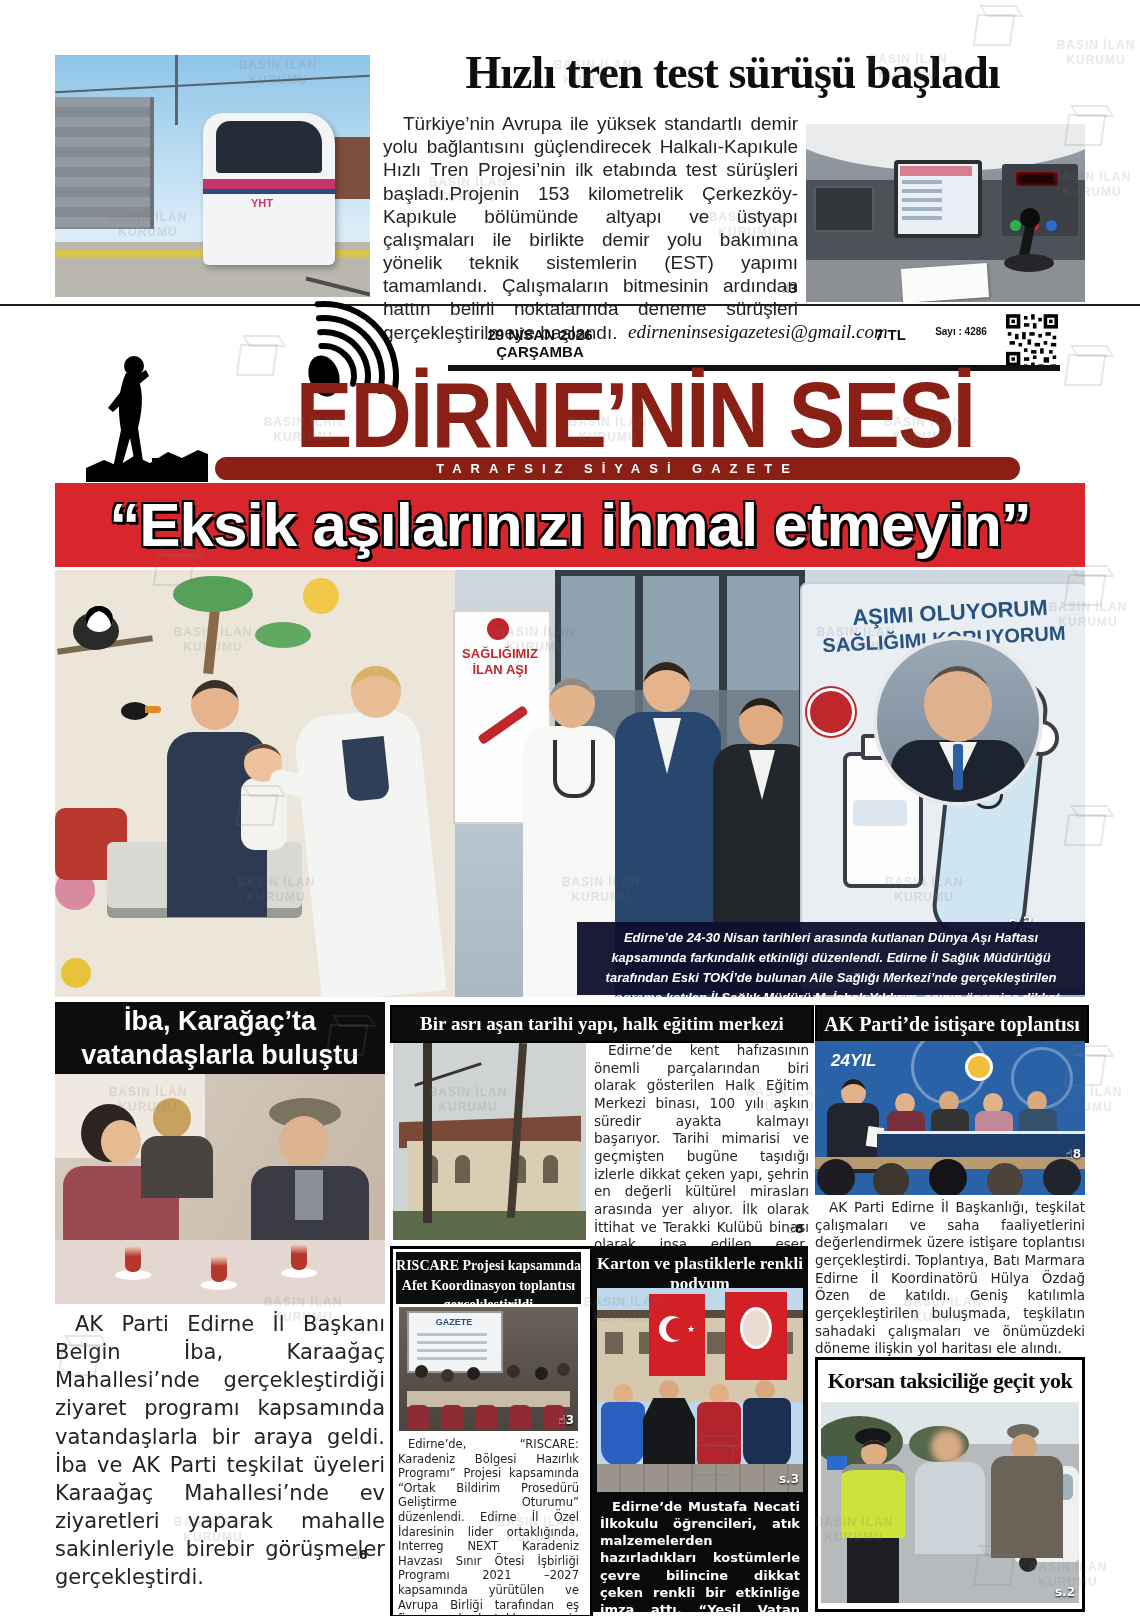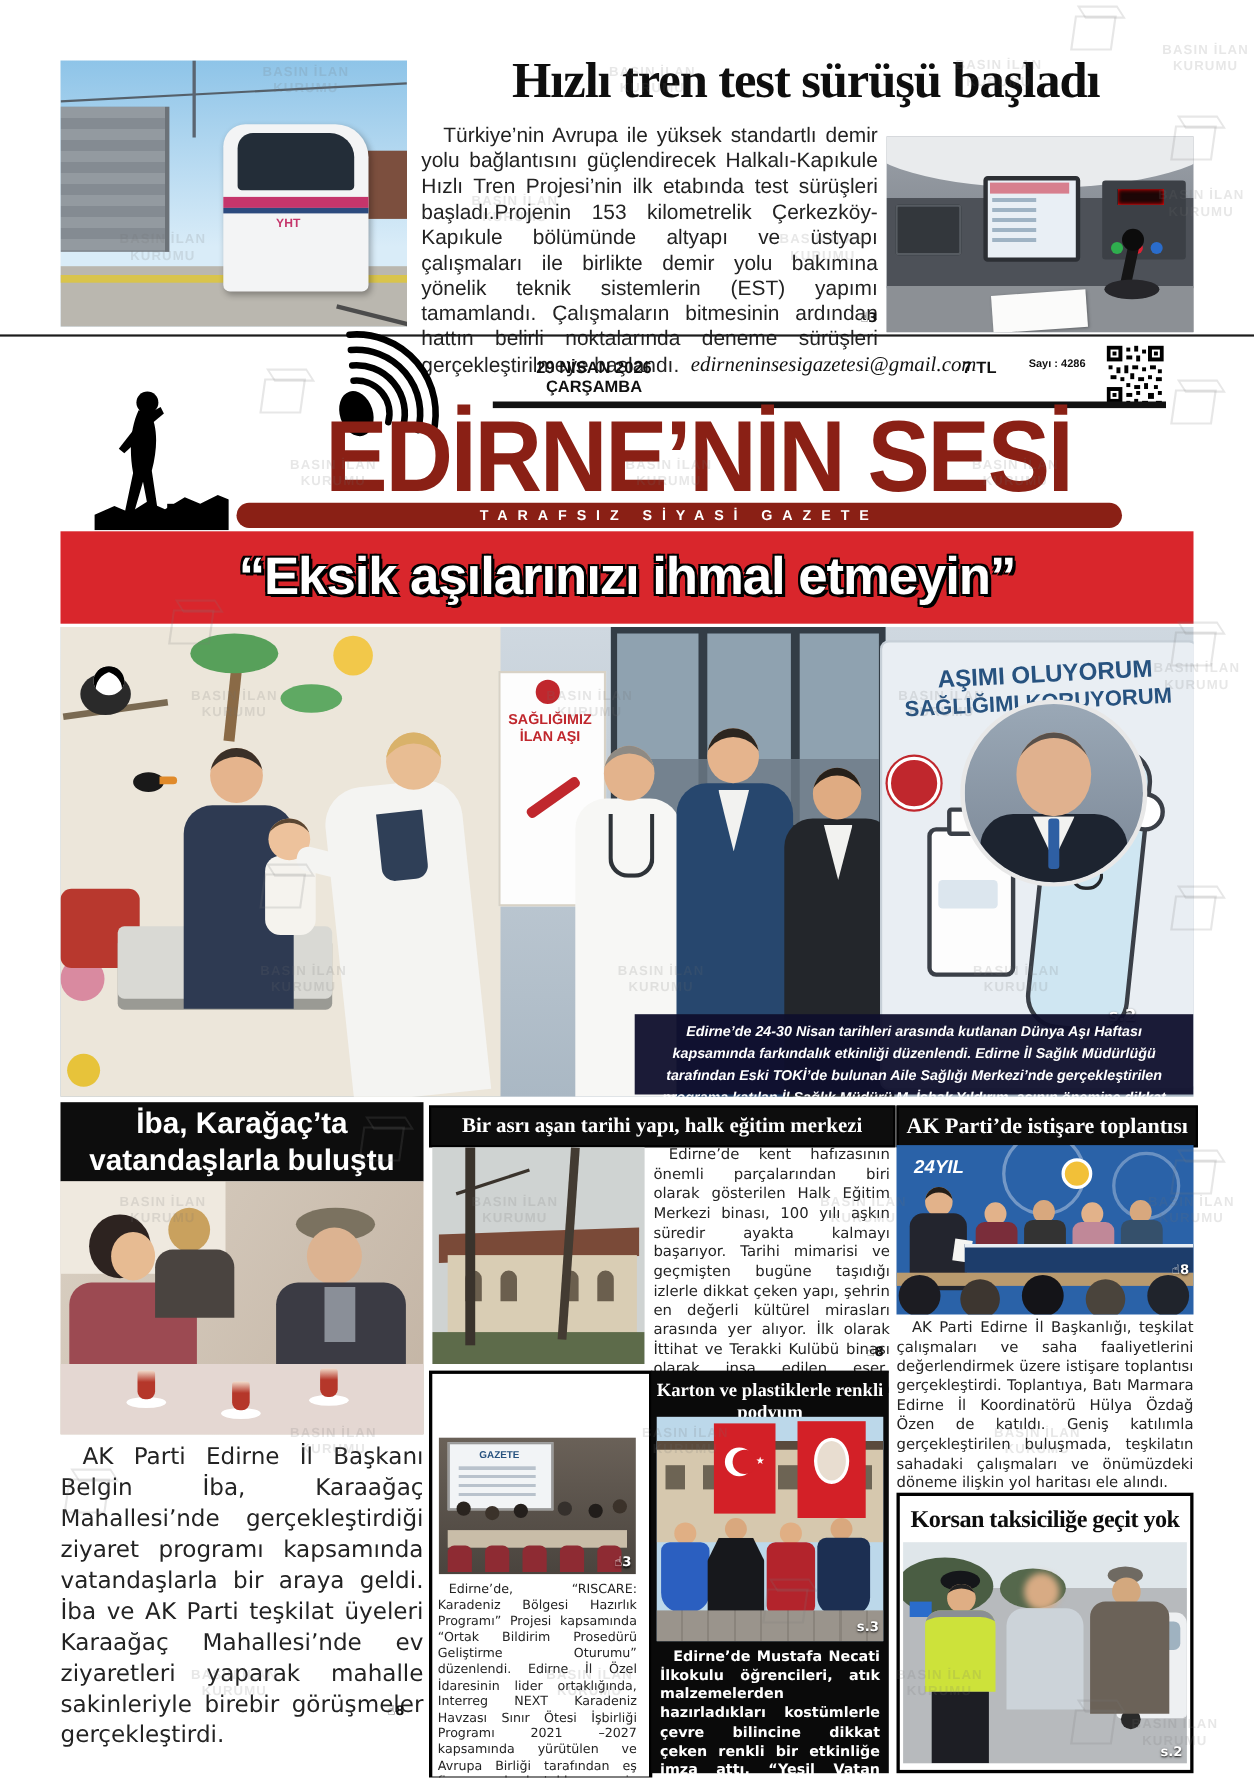--- a/index.html
+++ b/index.html
@@ -142,21 +142,21 @@
     <path d="M24.2 36.2 A44 44 0 0 1 70.5 91.4"></path>
     <path d="M23 22.2 A58 58 0 0 1 84 95"></path>
     <path d="M21.7 8.3 A72 72 0 0 1 97.6 98.6"></path>
   </g>
 </svg>
 <div class="ab sans" style="left:200px;top:368px;width:870px;height:96px;font-size:85px;font-weight:bold;letter-spacing:-2px;
             color:#8a2015;text-align:center;transform:scaleY(1.08);line-height:96px">EDİRNE’NİN SESİ</div>
 <div class="ab sans" style="left:215px;top:457px;width:805px;height:23px;background:#8a2015;border-radius:12px;color:#fff;
             font-size:13px;font-weight:bold;letter-spacing:9px;text-align:center;line-height:23px">TARAFSIZ SİYASİ GAZETE</div>
 
-<div class="ab sans" style="left:55px;top:483px;width:1030px;height:84px;background:#d9262c;color:#fff;font-size:48px;font-weight:800;
+<div class="ab sans" style="left:55px;top:483px;width:1030px;height:84px;background:#d9262c;color:#fff;font-size:62px;font-weight:800;
             letter-spacing:-1px;text-align:center;line-height:84px;
             text-shadow:3px 3px 0 #000,-2px -2px 0 #000,2px -2px 0 #000,-2px 2px 0 #000">“Eksik aşılarınızı ihmal etmeyin”</div>
 
 <div class="ph" style="left:55px;top:570px;width:1030px;height:427px;background:linear-gradient(#cfd8e0,#aab8c4)">
   <div class="ab" style="left:0;top:0;width:400px;height:427px;background:#ece6da"></div>
   <div class="ab cir" style="left:248px;top:8px;width:36px;height:36px;background:#f2c84a"></div>
   <div class="ab" style="left:152px;top:30px;width:10px;height:74px;background:#8a6a46;transform:rotate(6deg)"></div>
   <div class="ab cir" style="left:118px;top:6px;width:80px;height:36px;background:#57a05a"></div>
   <div class="ab cir" style="left:200px;top:52px;width:56px;height:26px;background:#5fa963"></div>
   <div class="ab" style="left:2px;top:72px;width:96px;height:6px;background:#7a6a52;transform:rotate(-8deg)"></div>
@@ -273,20 +273,21 @@
 </div>
 
 <div class="ab bt" style="left:594px;top:1042px;width:215px;height:198px;font-size:13.5px;line-height:1.31">
   <p style="text-indent:14px">Edirne’de kent hafızasının önemli parçalarından biri olarak gösterilen Halk Eğitim Merkezi binası, 100 yılı aşkın süredir ayakta kalmayı başarıyor. Tarihi mimarisi ve geçmişten bugüne taşıdığı izlerle dikkat çeken yapı, şehrin en değerli kültürel mirasları arasında yer alıyor. İlk olarak İttihat ve Terakki Kulübü binası olarak inşa edilen eser, Edirnelilerin katkılarıyla hayata geçirildi.</p>
 </div>
 <div class="ref" style="left:788px;top:1222px">
   <span>☝</span><span>8</span>
 </div>
 
 <div class="ab" style="left:390px;top:1246px;width:197px;height:366px;border:3px solid #000;background:#fff">
+  <div class="ab blk serif" style="left:3px;top:3px;width:185px;height:48px;font-size:14px;font-weight:bold;line-height:1.4;padding-top:4px">RISCARE Projesi kapsamında Afet Koordinasyon toplantısı gerçekleştirildi</div>
   <div class="ph" style="left:6px;top:58px;width:179px;height:124px;background:linear-gradient(#6a6158,#4a443e)">
     <div class="ab" style="left:8px;top:4px;width:92px;height:58px;background:#f2f4f6;border:2px solid #999"></div>
     <div class="ab sans" style="left:14px;top:10px;width:82px;font-size:9px;font-weight:bold;color:#27527f;text-align:center">GAZETE</div>
     <div class="ab" style="left:18px;top:26px;width:70px;height:28px;background:repeating-linear-gradient(#b9c2cc 0 3px,#f2f4f6 3px 8px)"></div>
     <div class="ab cir" style="left:16px;top:58px;width:13px;height:13px;background:#2a241f"></div>
     <div class="ab cir" style="left:42px;top:62px;width:13px;height:13px;background:#3b322a"></div>
     <div class="ab cir" style="left:68px;top:60px;width:13px;height:13px;background:#241f1c"></div>
     <div class="ab cir" style="left:108px;top:58px;width:13px;height:13px;background:#35302c"></div>
     <div class="ab cir" style="left:136px;top:60px;width:13px;height:13px;background:#211d1a"></div>
     <div class="ab cir" style="left:158px;top:56px;width:13px;height:13px;background:#3b322a"></div>

